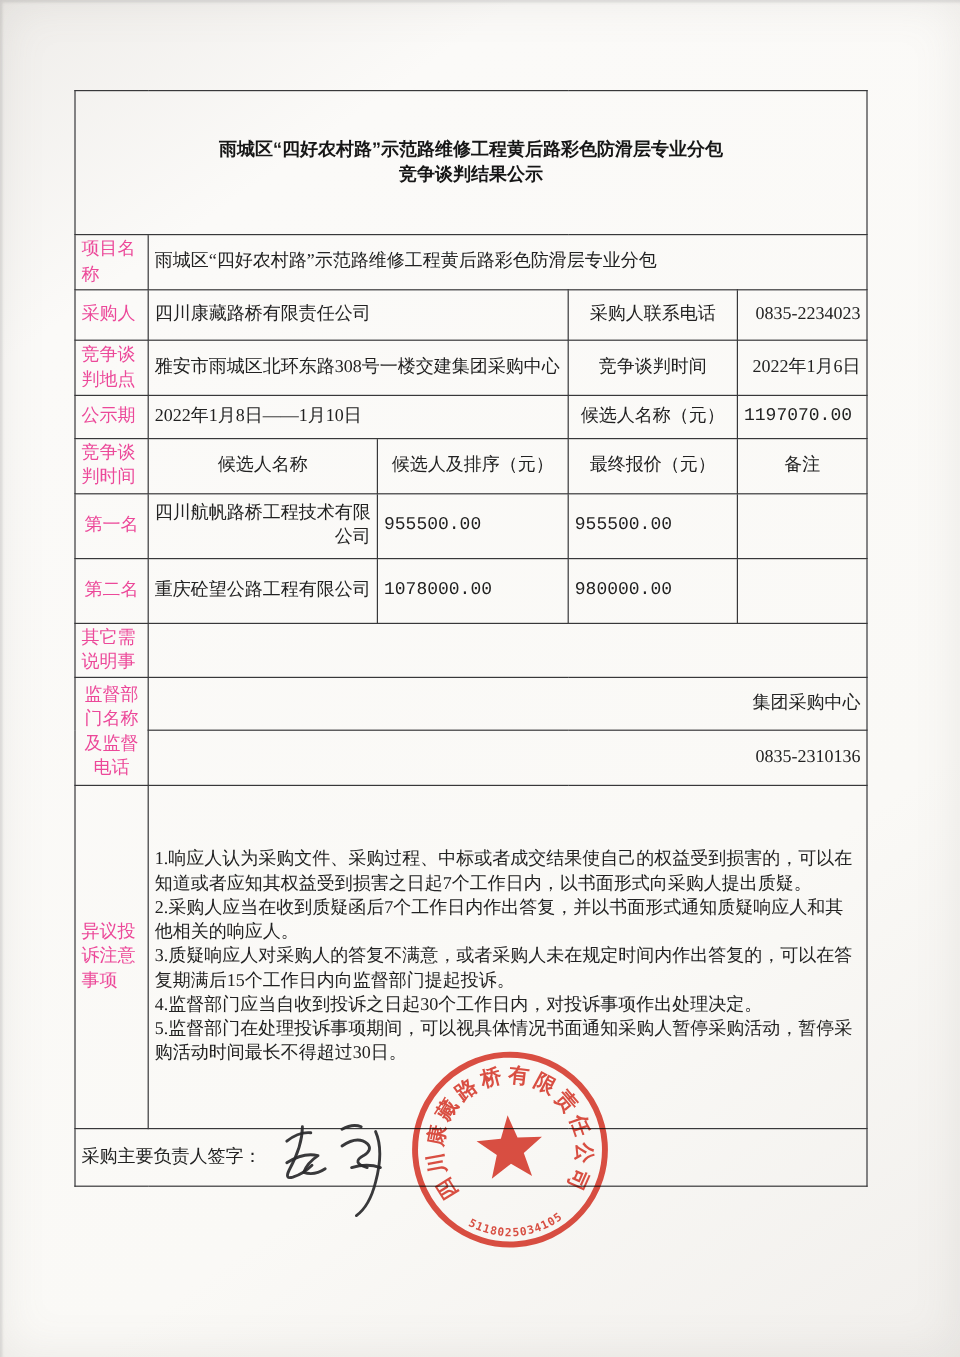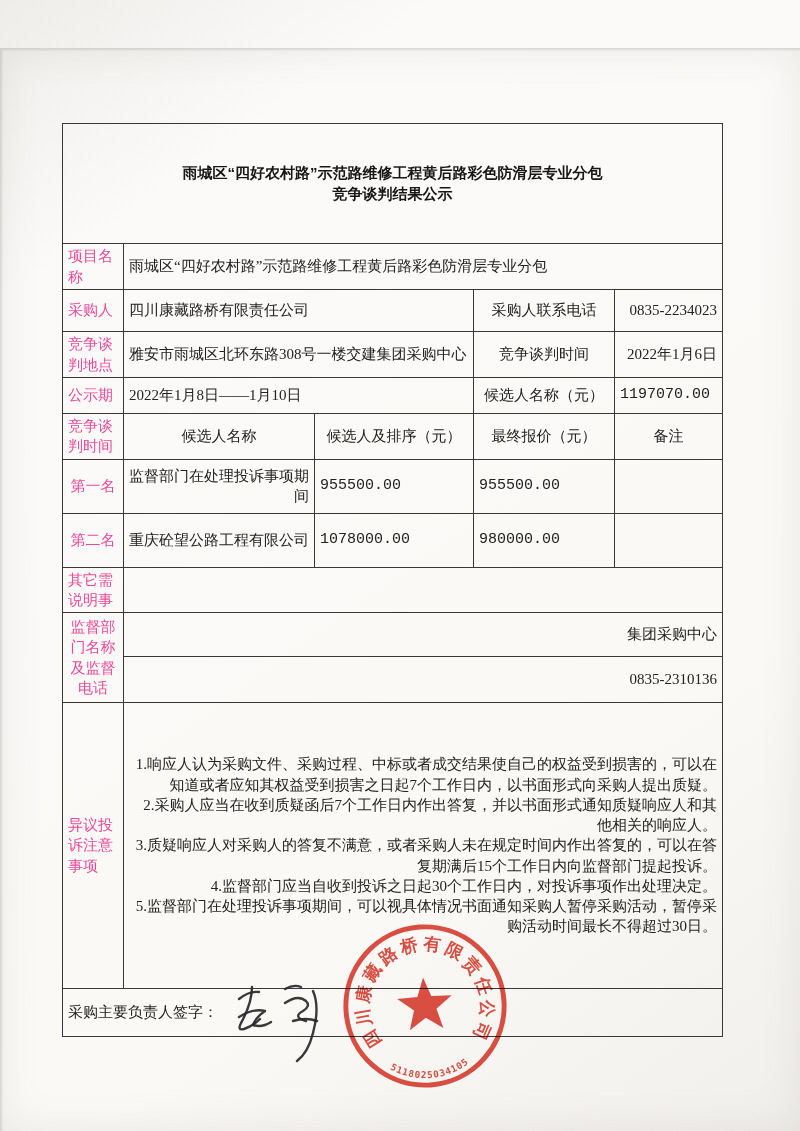--- a/index.html
+++ b/index.html
@@ -5,21 +5,20 @@
   html,body{margin:0;padding:0;}
   body{
     width:800px;height:1131px;position:relative;overflow:hidden;
     background:linear-gradient(145deg,#efedea 0%,#fbfaf8 18%,#faf9f6 70%,#f1efec 100%);
     font-family:"Liberation Serif","DejaVu Serif",serif;
     color:#222;
   }
   .page{
     position:absolute;inset:0;
     box-shadow:inset 0 0 40px rgba(120,115,105,.12), inset 2px 2px 2px rgba(80,80,80,.15);
-    margin-top:48px;
   }
   table.doc{
     position:absolute;left:62px;top:75px;width:660px;height:904px;
     border-collapse:collapse;table-layout:fixed;
     background:transparent;
   }
   table.doc td{
     border:1.6px solid #38383a;
     padding:2px 5px;
     font-size:15px;line-height:1.35;
@@ -34,21 +33,21 @@
   }
   td.lbl{
     font-size:14px;text-align:left;padding:2px 4px;color:#ec4899;
   }
   td.lbl-center{ text-align:center; }
   td.val{ text-align:left;padding-left:8px; }
   td.c{ text-align:right; }
   td.hdr{ text-align:center;font-size:15px; }
   td.num{ font-family:"Liberation Mono","DejaVu Sans Mono",monospace;font-size:13.5px; }
   td.notice-cell{ padding:6px 10px;font-size:14.5px;line-height:1.38;vertical-align:middle; }
-  .notice-item{ text-align:right; }
+  .notice-item{ text-align:left; }
   td.sig-cell{ text-align:left;padding-left:6px;font-size:15px; }
   
   .seal{
     position:absolute;left:336px;top:869px;width:178px;height:178px;
     opacity:.88;mix-blend-mode:multiply;pointer-events:none;
     transform:rotate(-4deg);
   }
   .seal circle{ fill:none;stroke:#da382a;stroke-width:5; }
   .seal .seal-char{
     fill:#da382a;font-size:17.5px;font-weight:700;
@@ -120,21 +119,21 @@
     <tr style="height:44px">
       <td class="lbl">竞争谈判时间</td>
       <td class="hdr">候选人名称</td>
       <td class="hdr">候选人及排序（元）</td>
       <td class="hdr">最终报价（元）</td>
       <td class="hdr">备注</td>
     </tr>
 
     <tr style="height:54px">
       <td class="lbl lbl-center">第一名</td>
-      <td class="c">监督部门在处理投诉事项期间</td>
+      <td class="c">四川航帆路桥工程技术有限公司</td>
       <td class="num">955500.00</td>
       <td class="num">955500.00</td>
       <td class="c"></td>
     </tr>
 
     <tr style="height:54px">
       <td class="lbl lbl-center">第二名</td>
       <td class="c">重庆砼望公路工程有限公司</td>
       <td class="num">1078000.00</td>
       <td class="num">980000.00</td>

